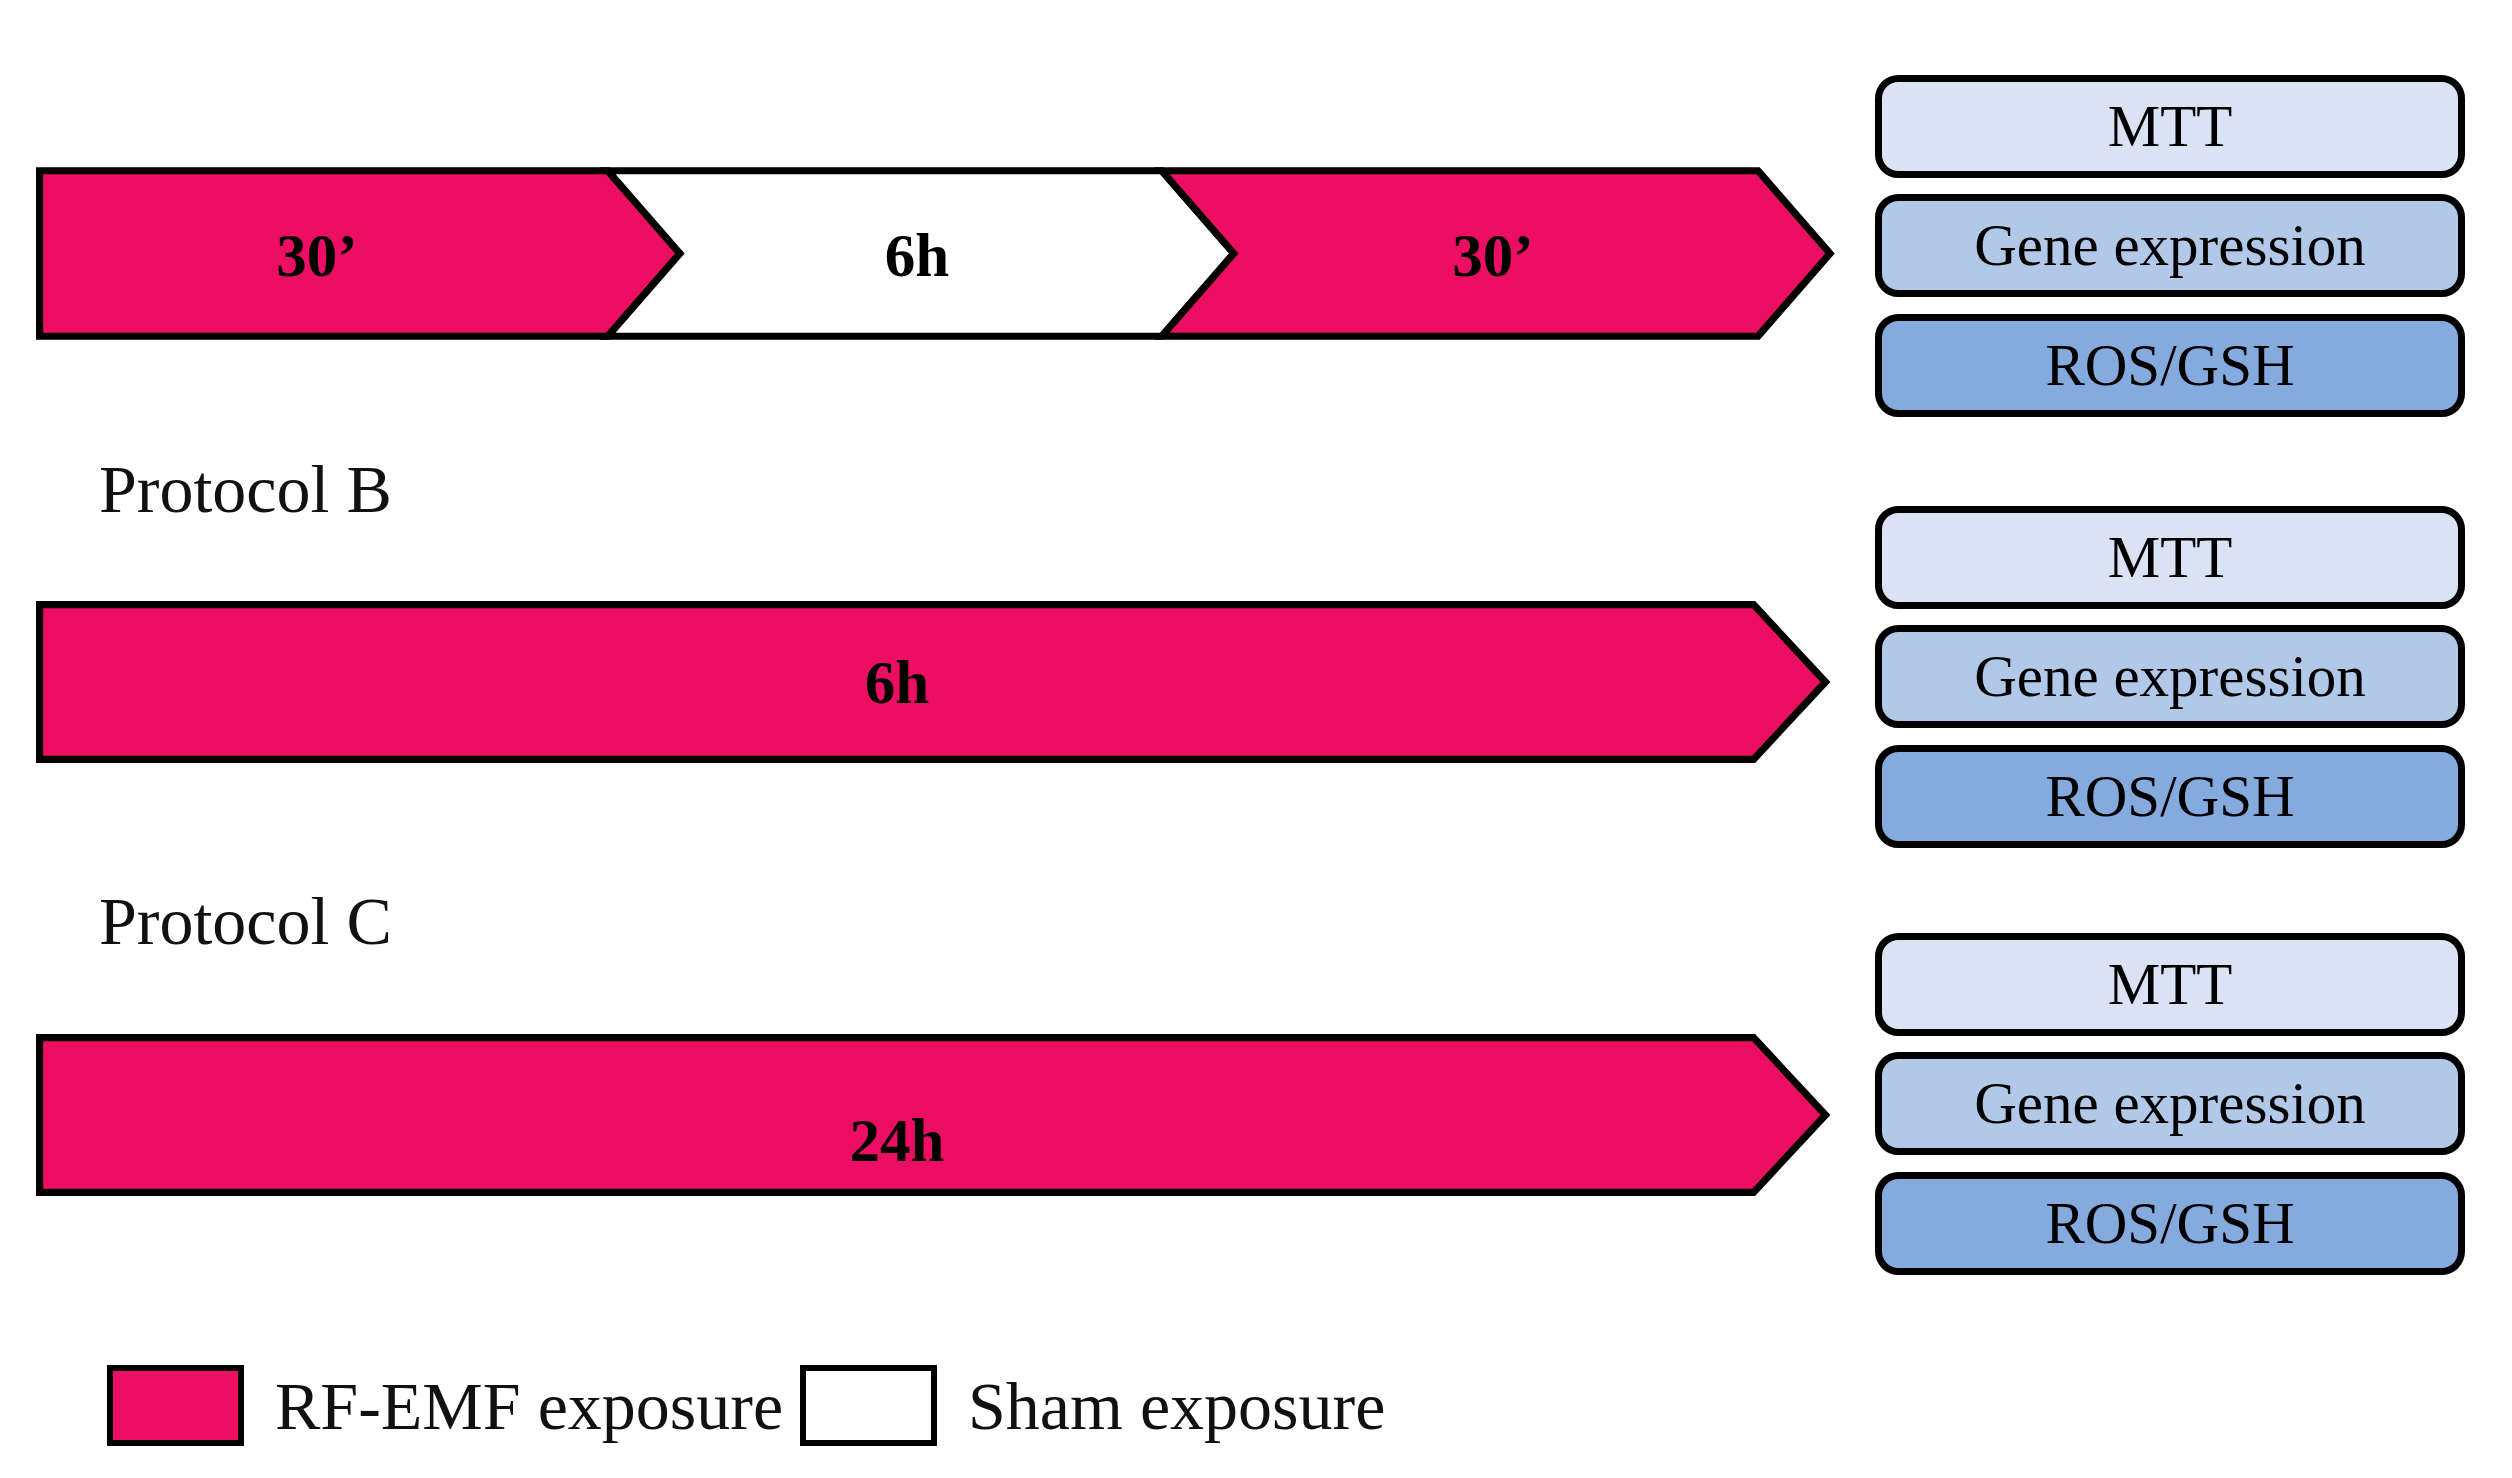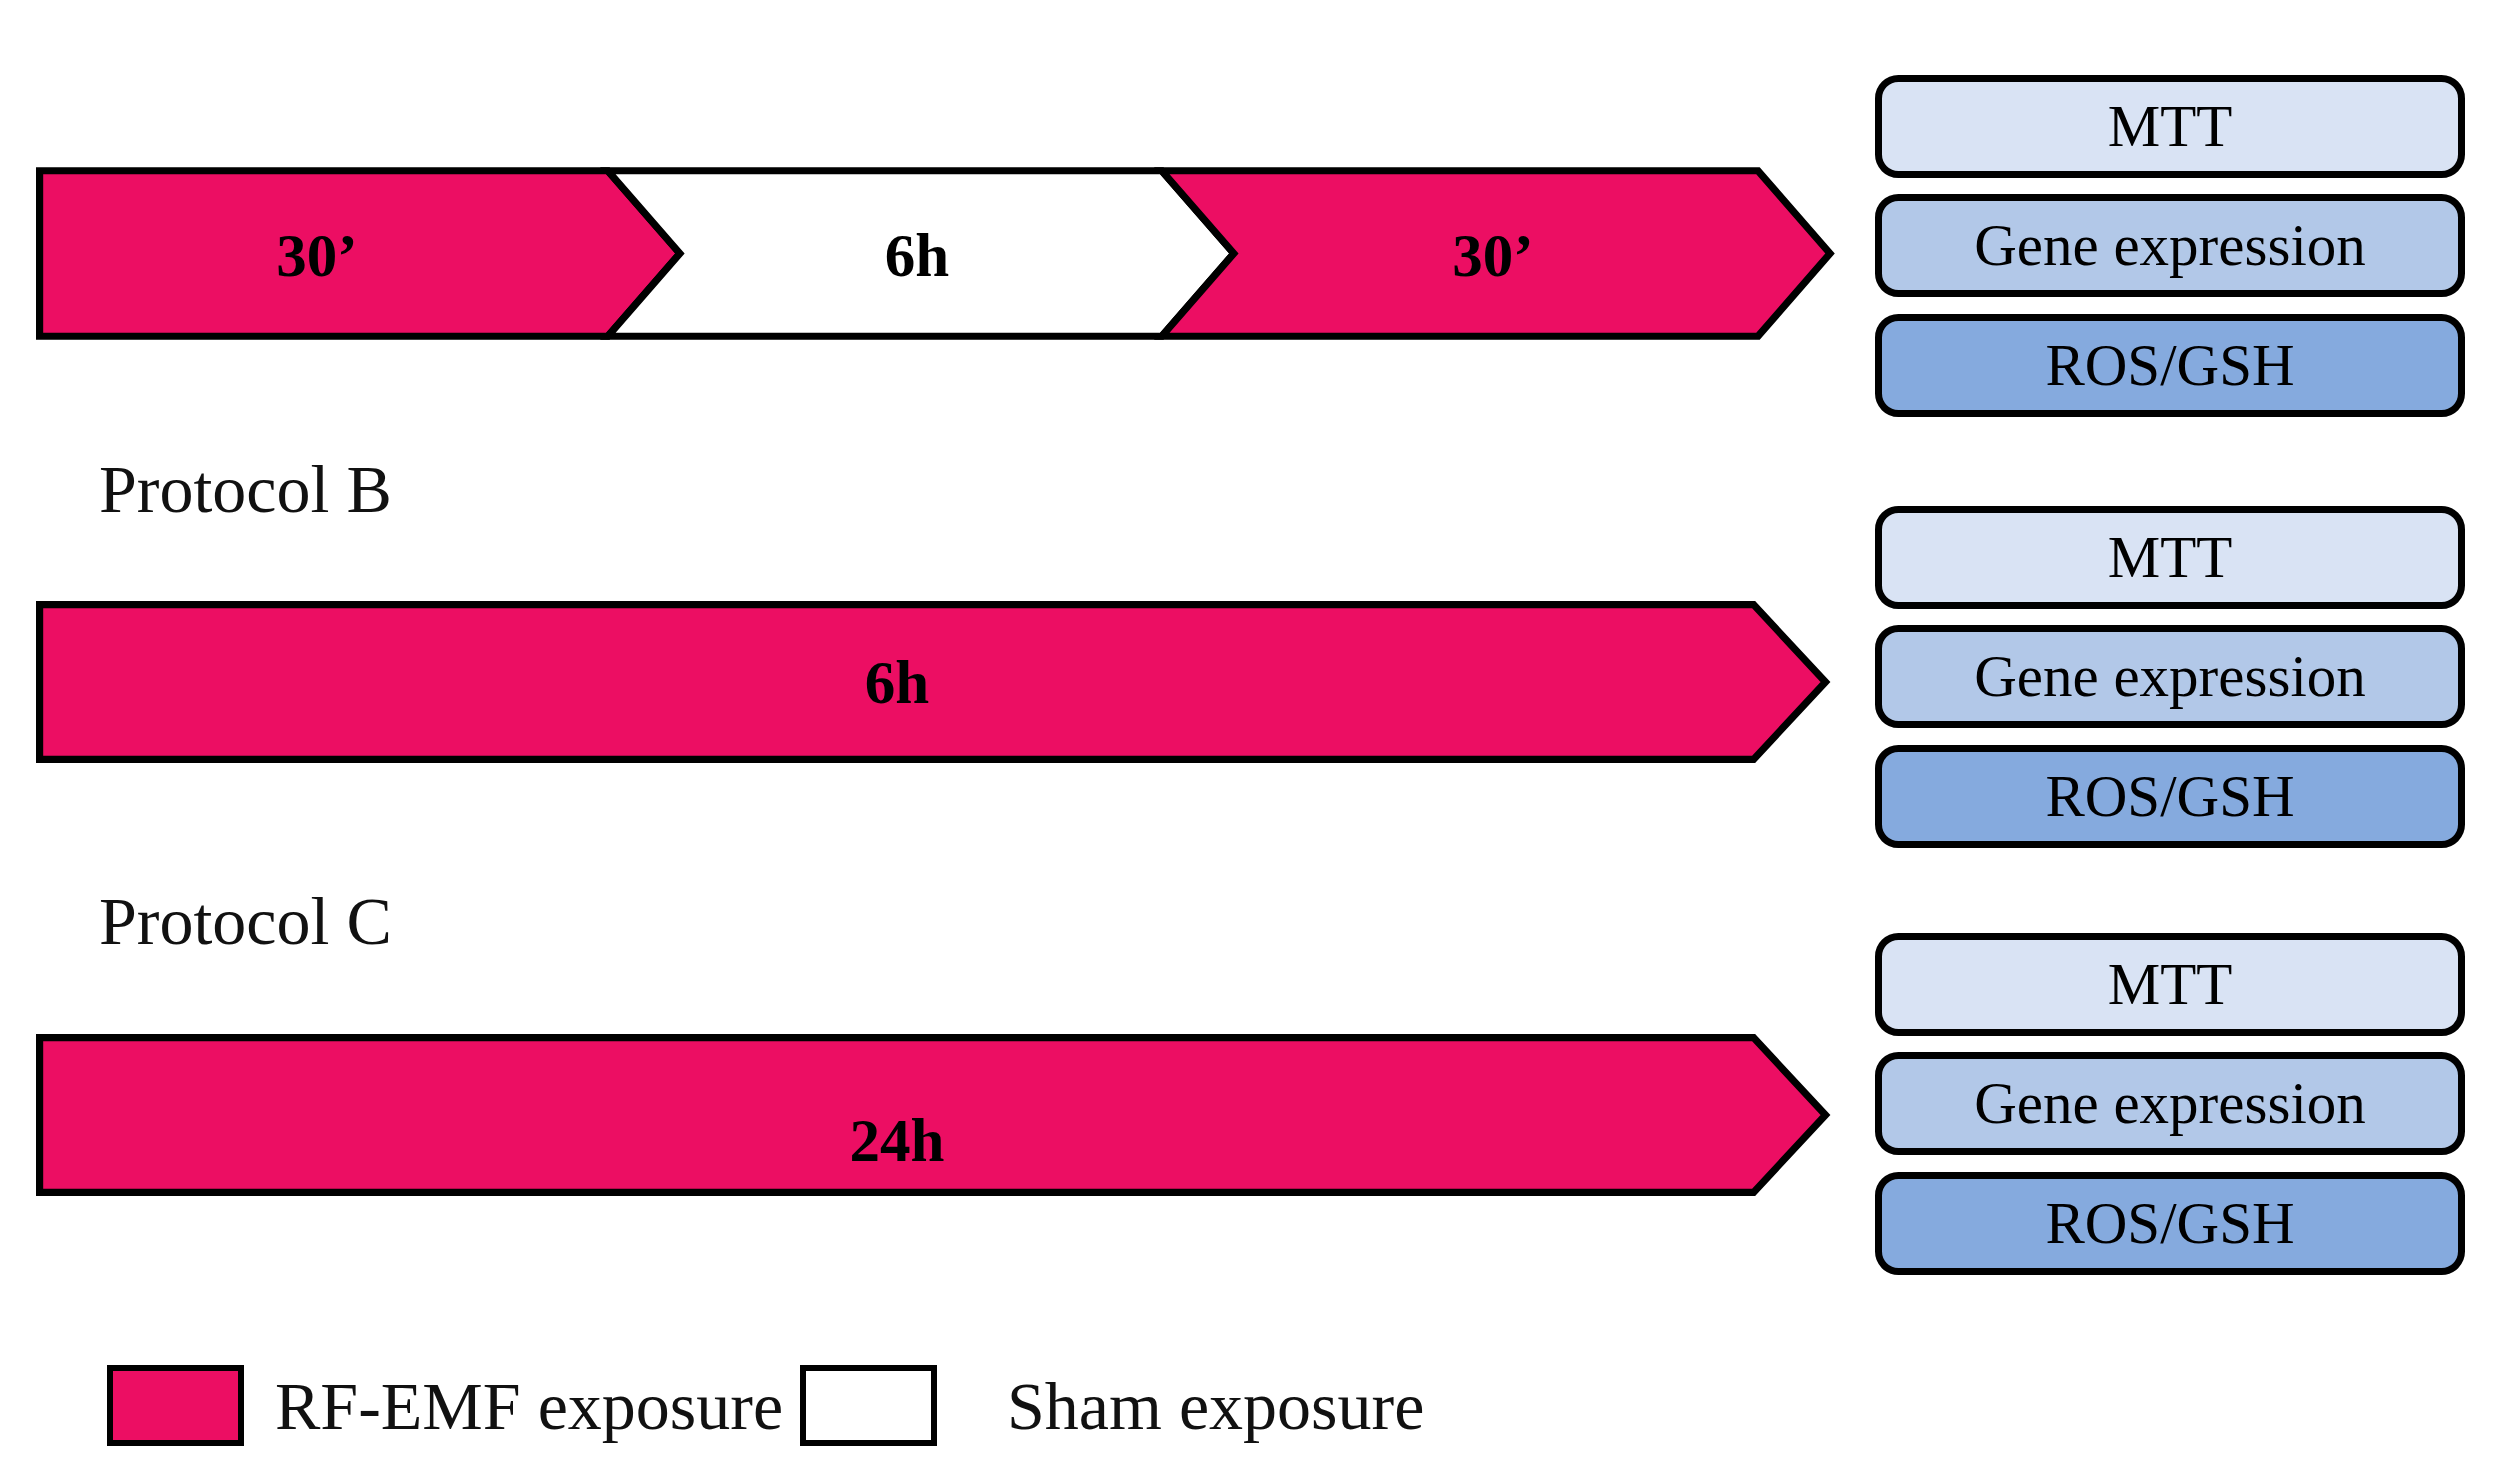--- a/index.html
+++ b/index.html
@@ -84,19 +84,19 @@
 
   <div class="assay-box" style="top: 933px; background-color: rgb(217, 227, 244);">MTT</div>
   <div class="assay-box" style="top: 1052px; background-color: rgb(178, 200, 232);">Gene expression</div>
   <div class="assay-box" style="top: 1172px; background-color: rgb(133, 170, 222);">ROS/GSH</div>
 
   <div class="legend-item" style="left:59px;">
     <div class="legend-swatch" style="background-color: rgb(236, 14, 99);"></div>
     <div class="legend-label">RF-EMF exposure</div>
   </div>
 
-  <div class="legend-item" style="left:752px;gap:39px;">
+  <div class="legend-item" style="left:752px;">
     <div class="legend-swatch" style="background-color: rgb(255, 255, 255);"></div>
     <div class="legend-label">Sham exposure</div>
   </div>
 
 </div>
 
 
 </body></html>

